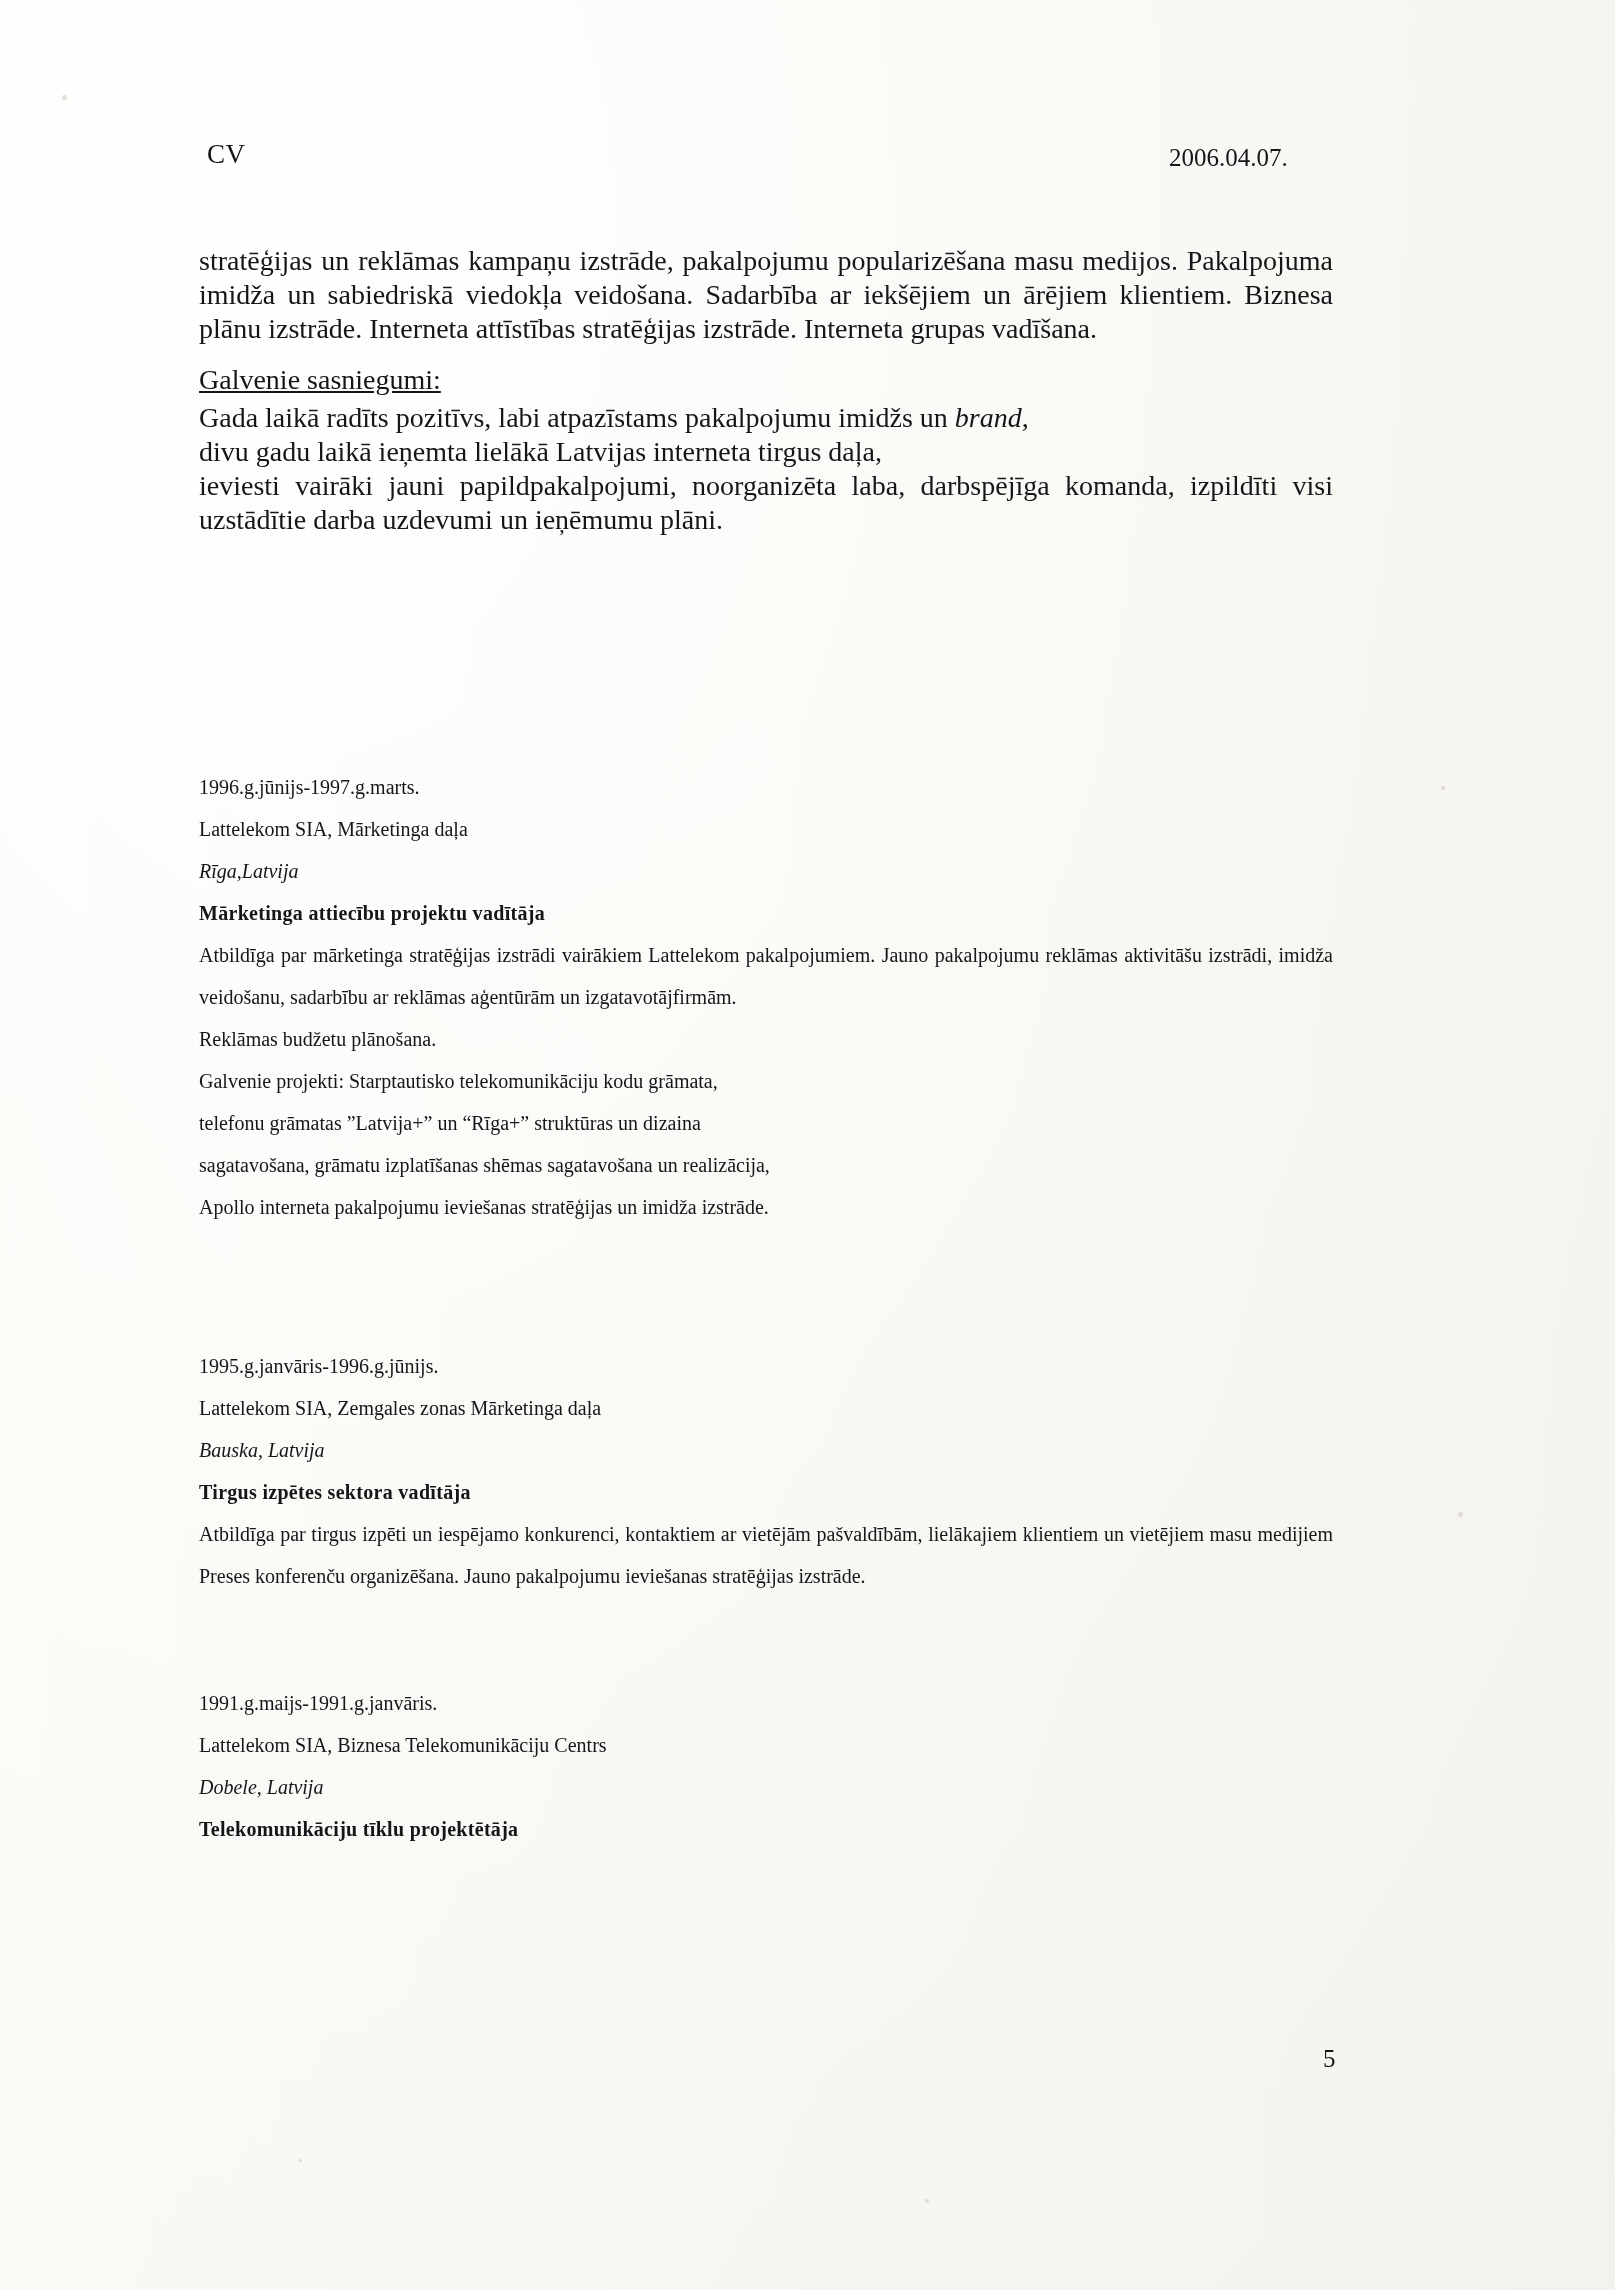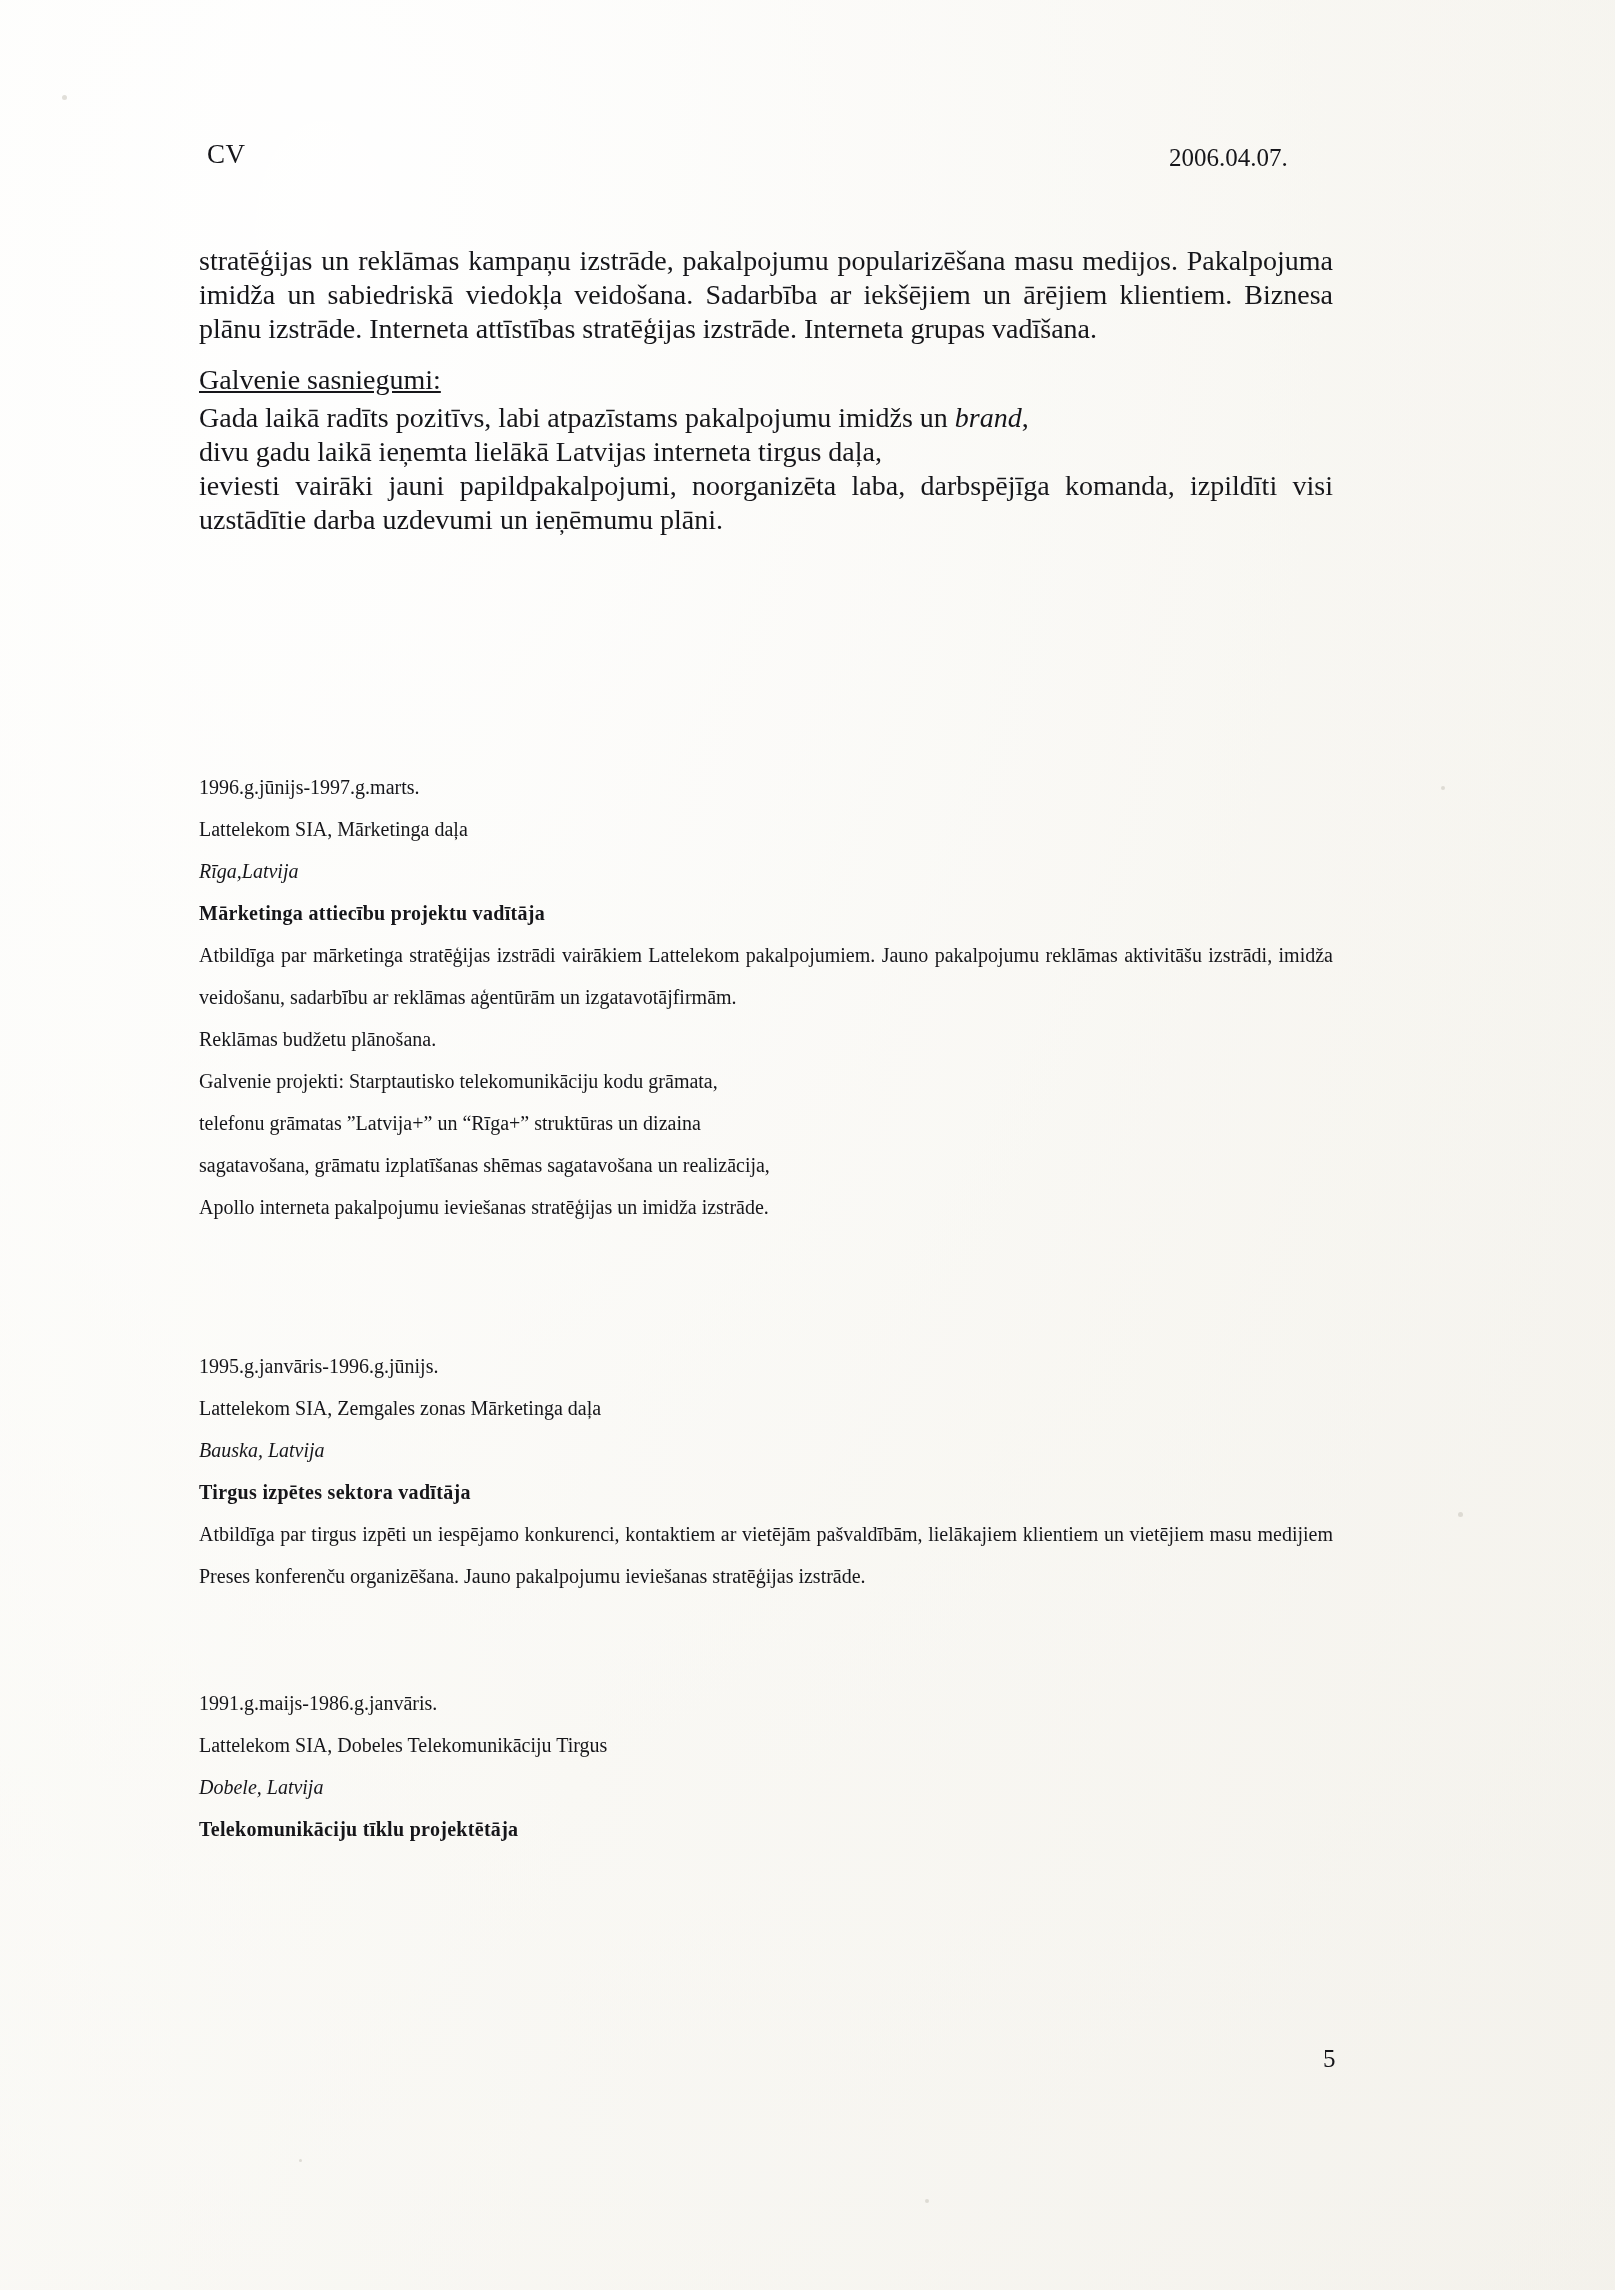--- a/index.html
+++ b/index.html
@@ -133,22 +133,22 @@
 
     <div class="job" style="top: 1345px;">
       <p>1995.g.janvāris-1996.g.jūnijs.</p>
       <p>Lattelekom SIA, Zemgales zonas Mārketinga daļa</p>
       <p class="italic">Bauska, Latvija</p>
       <p class="bold">Tirgus izpētes sektora vadītāja</p>
       <p class="justify">Atbildīga par tirgus izpēti un iespējamo konkurenci, kontaktiem ar vietējām pašvaldībām, lielākajiem klientiem un vietējiem masu medijiem Preses konferenču organizēšana. Jauno pakalpojumu ieviešanas stratēģijas izstrāde.</p>
     </div>
 
     <div class="job" style="top: 1682px;">
-      <p>1991.g.maijs-1986.g.janvāris.</p>
-      <p>Lattelekom SIA, Dobeles Telekomunikāciju Tirgus</p>
+      <p>1991.g.maijs-1991.g.janvāris.</p>
+      <p>Lattelekom SIA, Biznesa Telekomunikāciju Centrs</p>
       <p class="italic">Dobele, Latvija</p>
       <p class="bold">Telekomunikāciju tīklu projektētāja</p>
     </div>
 
     <div class="page-number">5</div>
   </div>
 
   <span class="speck" style="left:62px; top:95px; width:5px; height:5px;"></span>
   <span class="speck" style="left:1441px; top:786px; width:4px; height:4px;"></span>
   <span class="speck" style="left:1458px; top:1512px; width:5px; height:5px;"></span>

